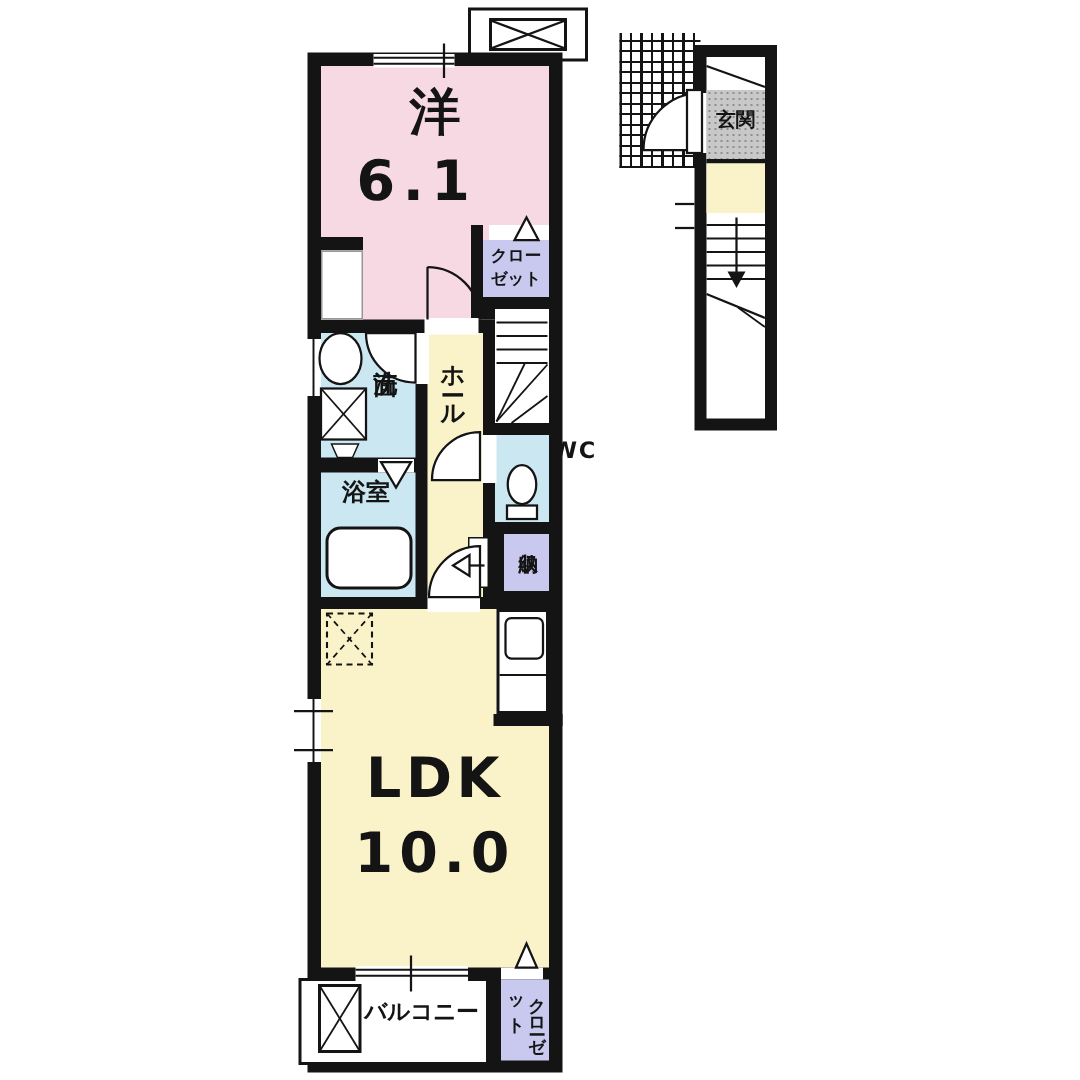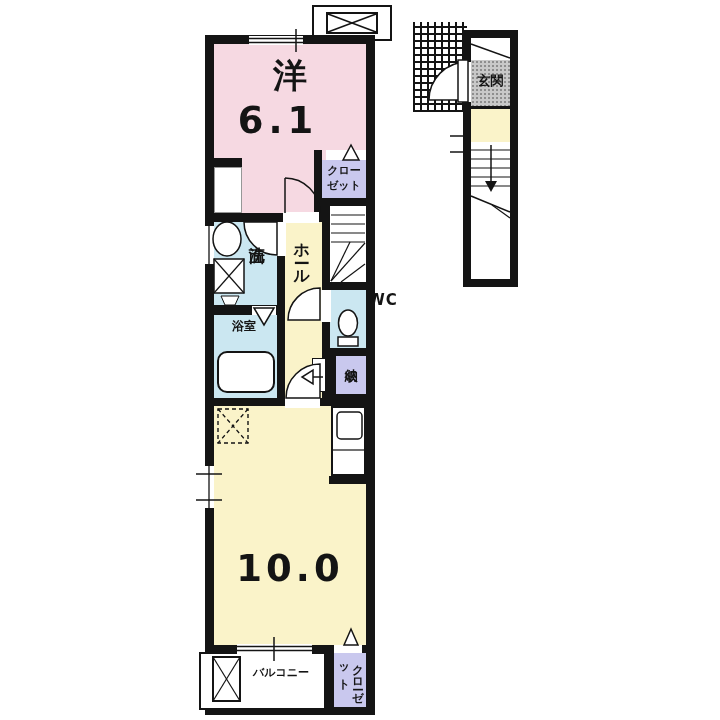--- a/index.html
+++ b/index.html
@@ -193,20 +193,21 @@
       <line class="ln" x1="450" y1="152" x2="463" y2="152" stroke-width="1.5"></line>
     </g>
   </svg>
 
   <div class="abs lbl center" style="left:214px;top:58px;width:152px;font-size:34px;">洋</div>
   <div class="abs lbl center" style="left:202px;top:102px;width:152px;font-size:37px;letter-spacing:5px;">6.1</div>
   <div class="abs lbl center" style="left:324px;top:164px;width:40px;font-size:11px;line-height:1.35;">クローゼット</div>
   <div class="abs lbl vert" style="left:248px;top:234px;height:72px;font-size:16px;letter-spacing:3px;">洗面</div>
   <div class="abs lbl vert" style="left:293px;top:232px;height:96px;font-size:16px;letter-spacing:4px;">ホール</div>
   <div class="abs lbl center" style="left:330px;top:293px;width:36px;font-size:15px;letter-spacing:1px;margin-left:35px;">WC</div>
-  <div class="abs lbl center" style="left:214px;top:320px;width:60px;font-size:12px;">浴室</div>
+  <div class="abs lbl center" style="left:214px;top:320px;width:60px;font-size:16px;">浴室</div>
   <div class="abs lbl vert" style="left:344px;top:359px;height:34px;font-size:13px;">収納</div>
+  <div class="abs lbl center" style="left:214px;top:500px;width:152px;font-size:37px;letter-spacing:3px;">LDK</div>
   <div class="abs lbl center" style="left:214px;top:550px;width:152px;font-size:37px;letter-spacing:4px;">10.0</div>
-  <div class="abs lbl center" style="left:238px;top:667px;width:86px;font-size:11px;text-align:center;">バルコニー</div>
+  <div class="abs lbl center" style="left:238px;top:667px;width:86px;font-size:15px;text-align:center;">バルコニー</div>
   <div class="abs lbl vert" style="left:337px;top:657px;width:27px;height:42px;font-size:11.5px;line-height:1.2;">クローゼット</div>
   <div class="abs lbl center" style="left:471px;top:74px;width:39px;font-size:13px;">玄関</div>
 
 </div>
 
 </body></html>

